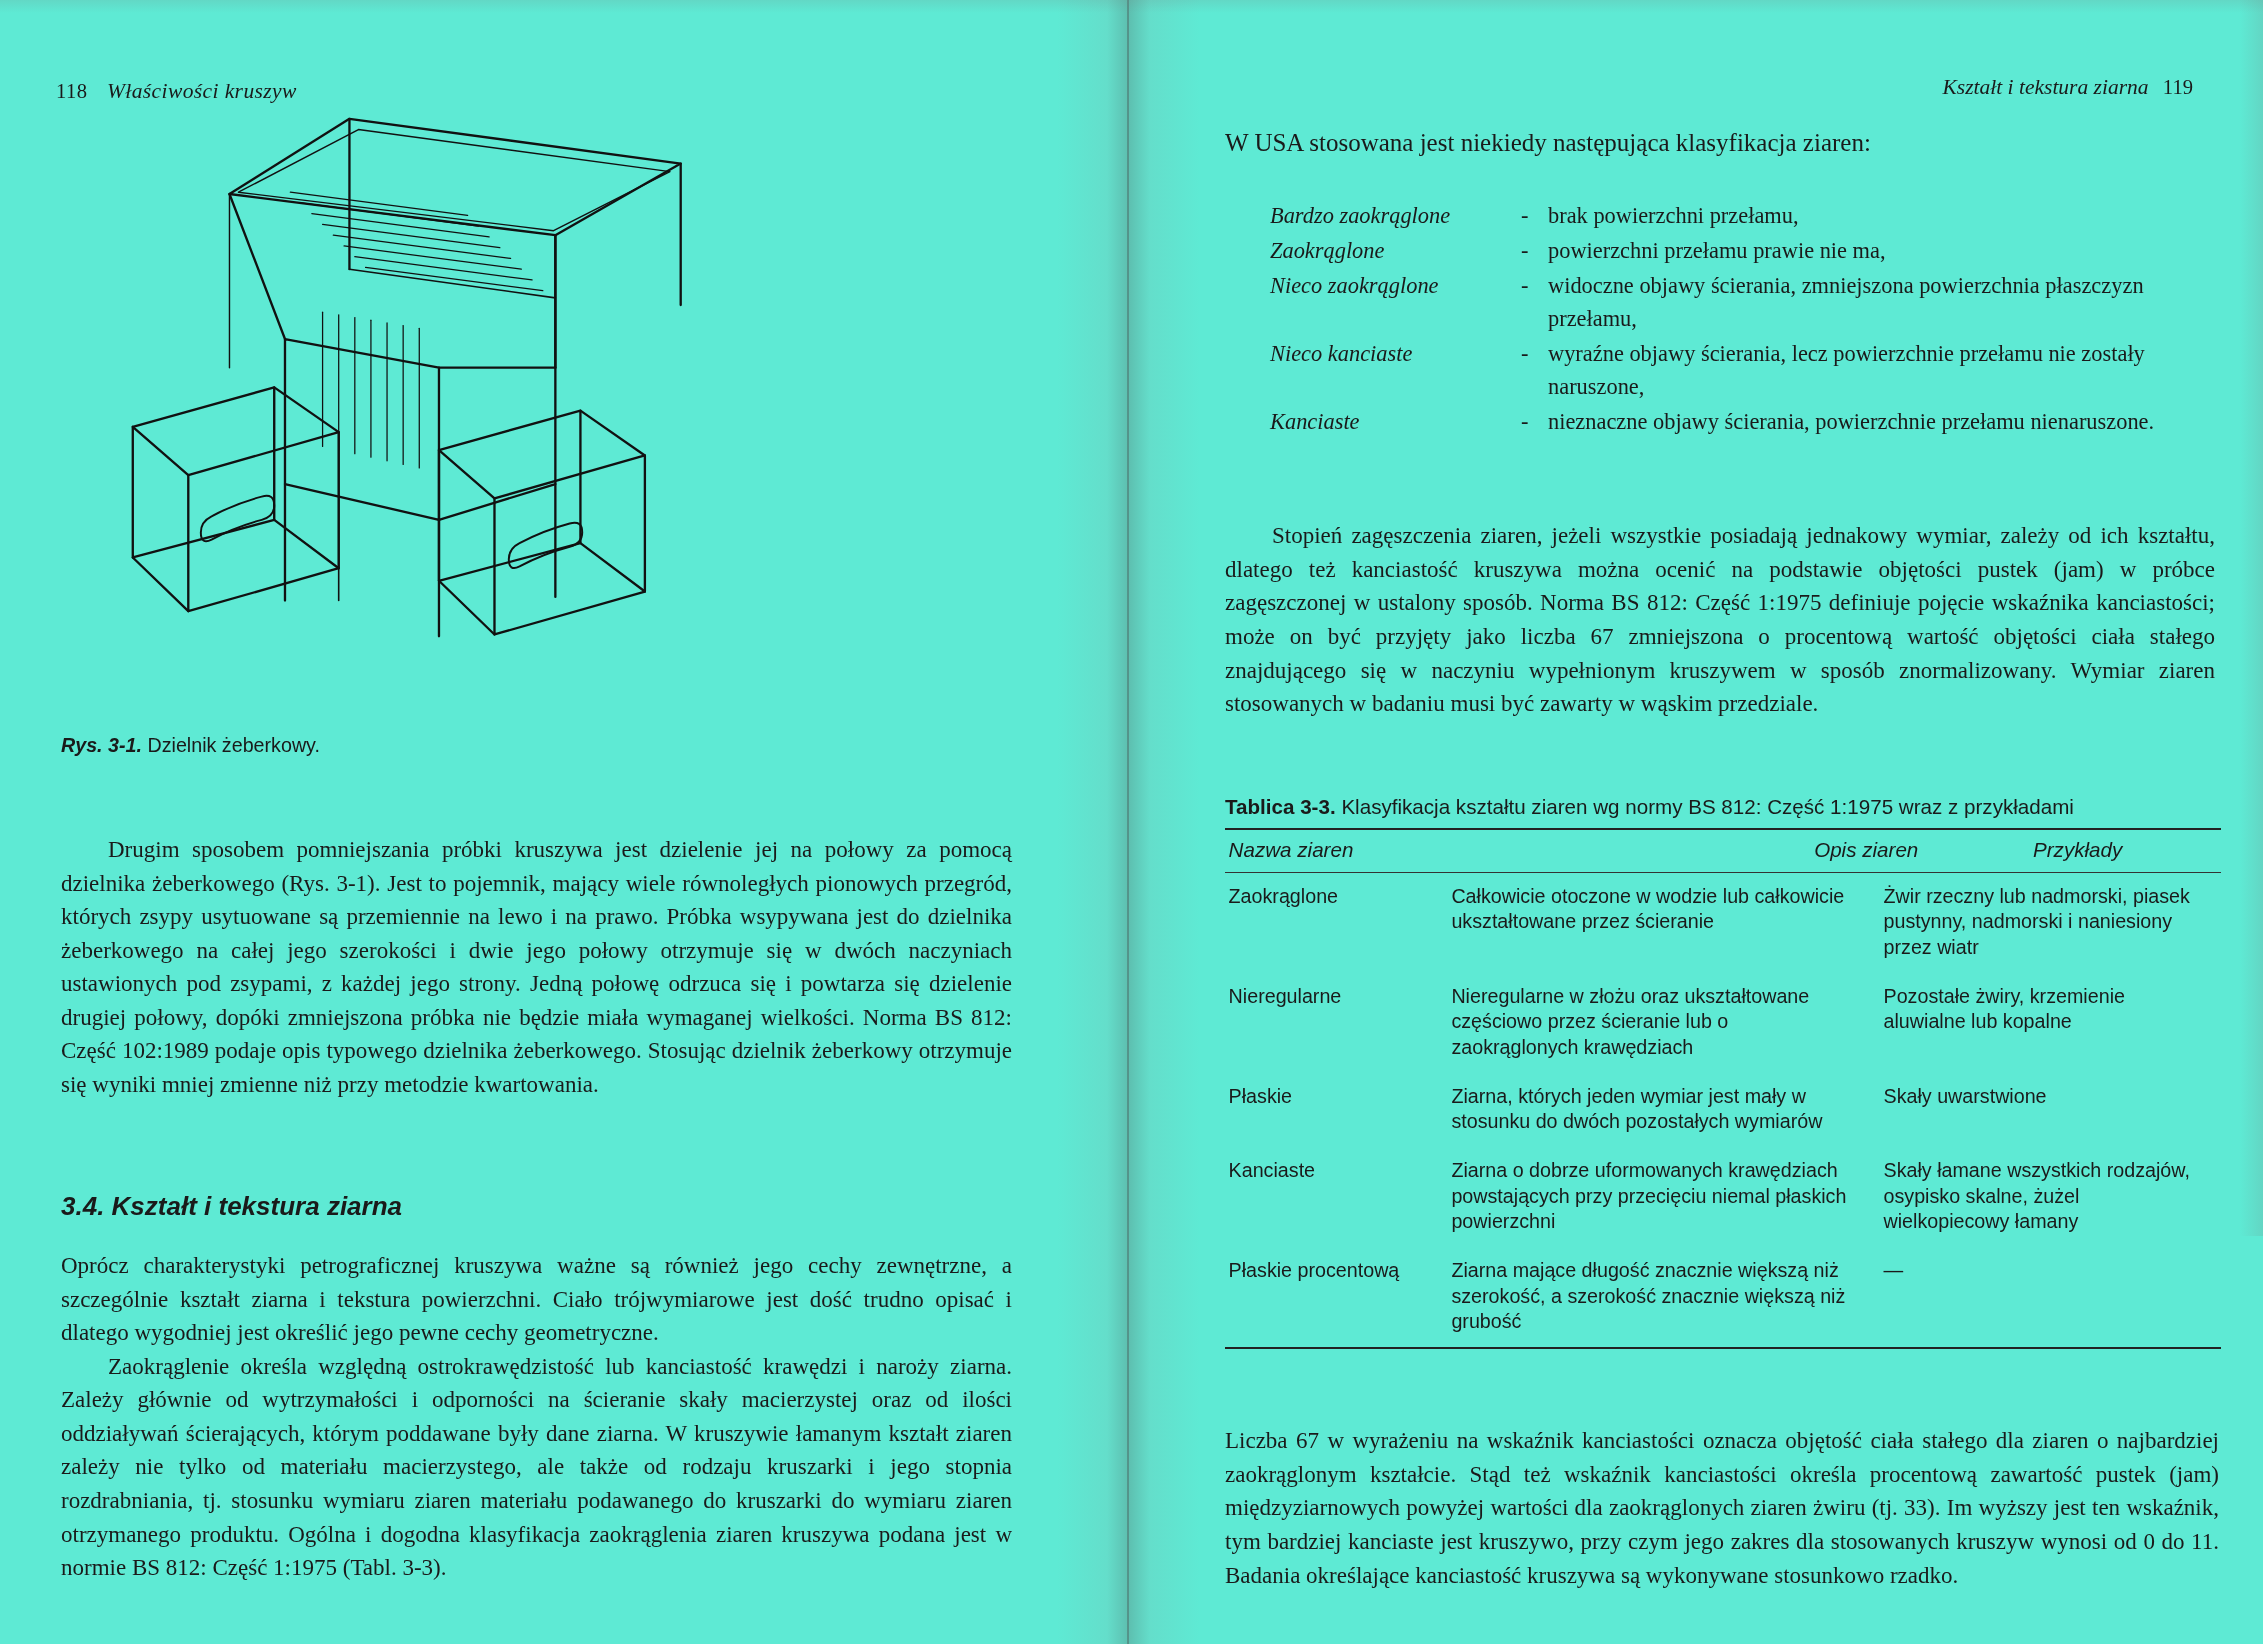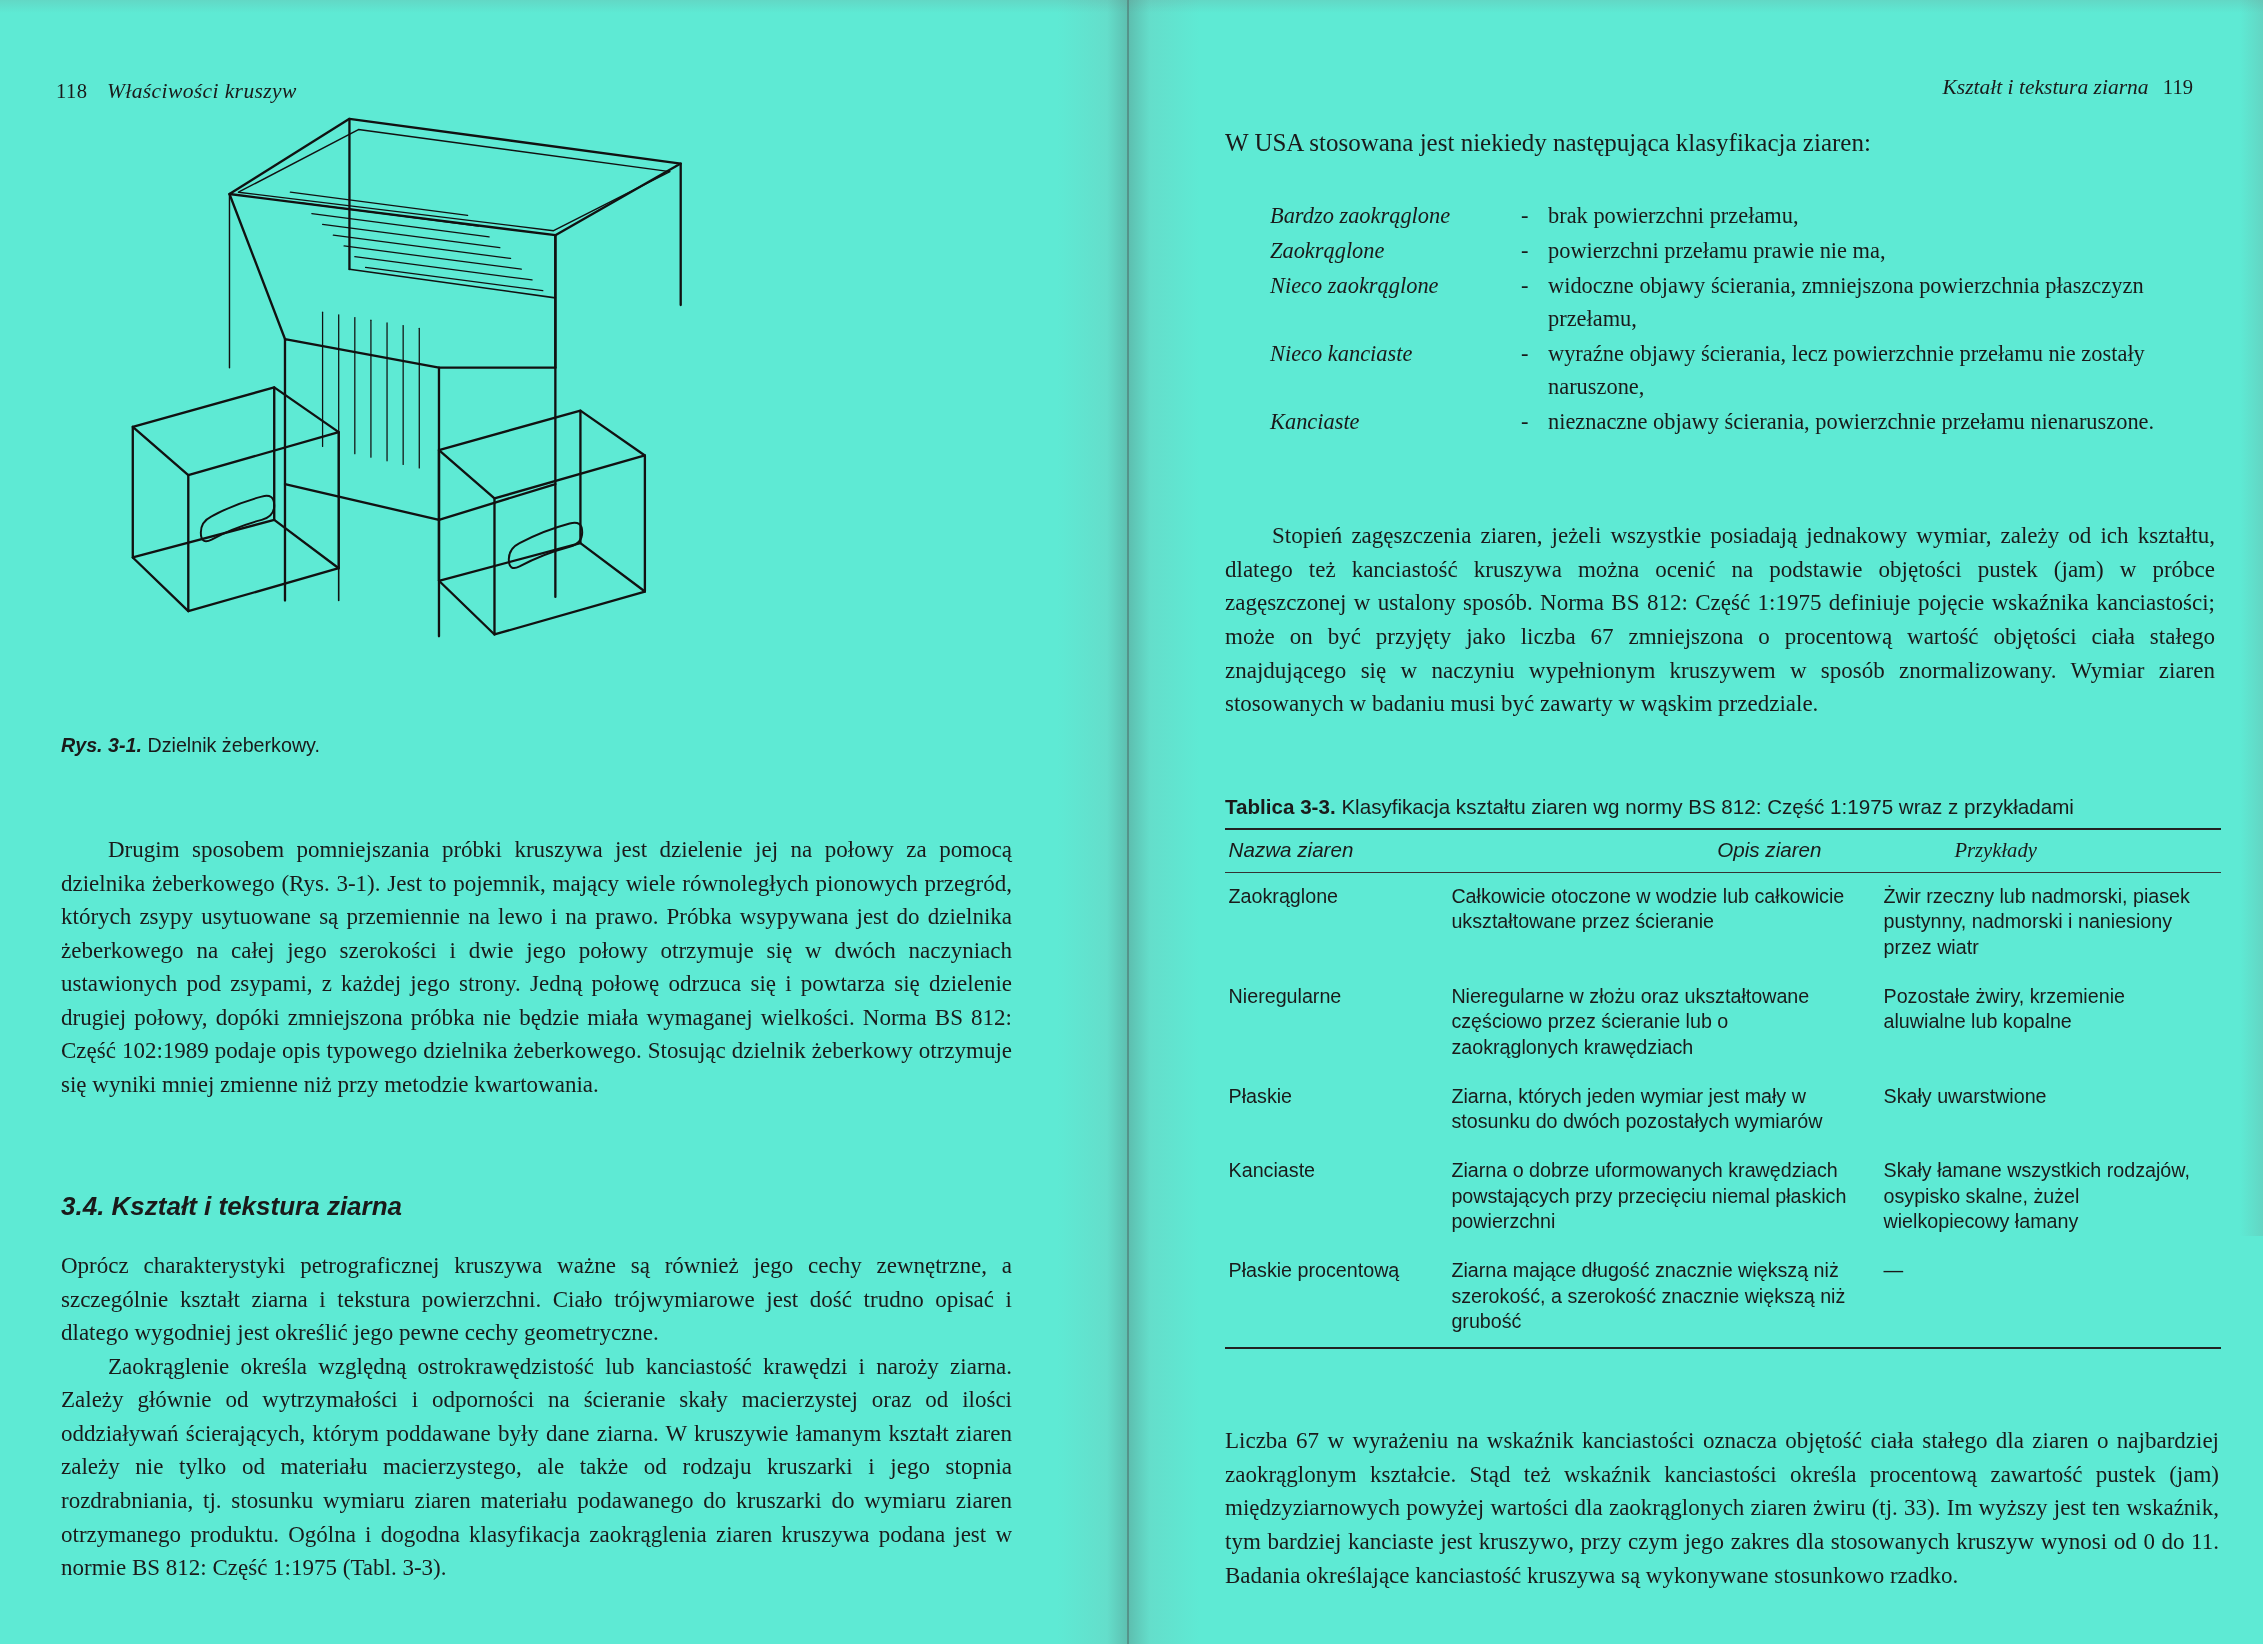--- a/index.html
+++ b/index.html
@@ -197,30 +197,30 @@
   }
   .tbl table { width: 100%; border-collapse: collapse; }
   .tbl th {
     font-style: italic;
     font-weight: normal;
     text-align: left;
     padding: 8px 7.2px 9.9px 3.6px;
     font-size: 20.6px;
   }
   .tbl th.c2 { text-align: center; }
-  .tbl th.c3 { text-align: left; font-family: Liberation Serif, serif; }
+  .tbl th.c3 { text-align: center; }
   .tbl td {
     vertical-align: top;
     padding: 10.7px 12.5px 12.5px 3.6px;
     line-height: 1.3;
   }
   .tbl td.c1 { width: 193px; }
   .tbl td.c2 { width: 412px; padding-left: 19.7px;}
   .tbl td.c3 { width: 331px; padding-left: 16px;}
-  .tbl th.c2 { padding-left: 19.7px;}
+  .tbl th.c2 { padding-left: 19.7px; text-align: right;}
   .tbl th.c3 { padding-left: 16px;}
 
   .r-footpara {
     position: absolute;
     left: 25px;
     top: 1424px;
     width: 994px;
     font-size: 23px;
     line-height: 1.465;
     text-align: justify;

